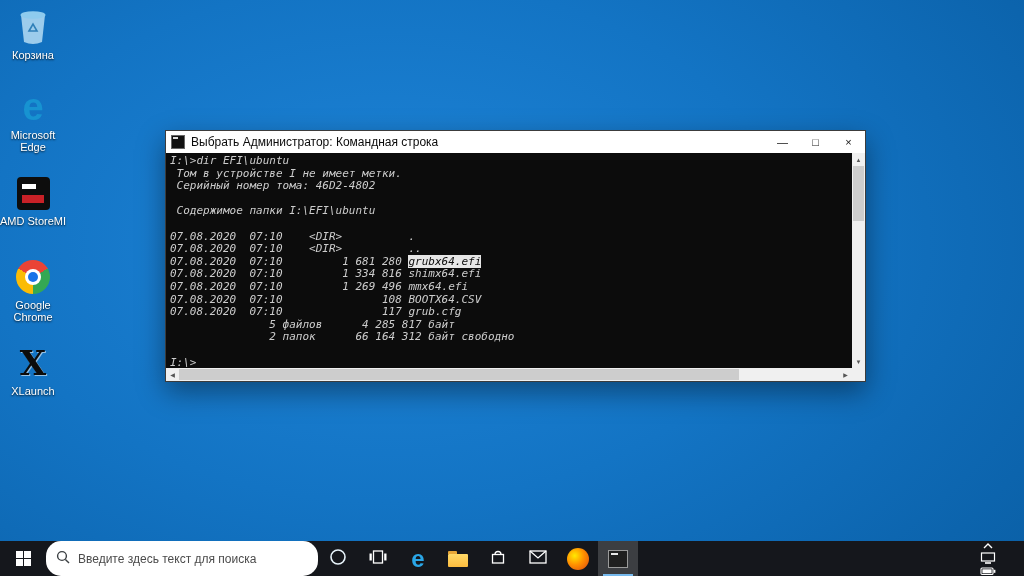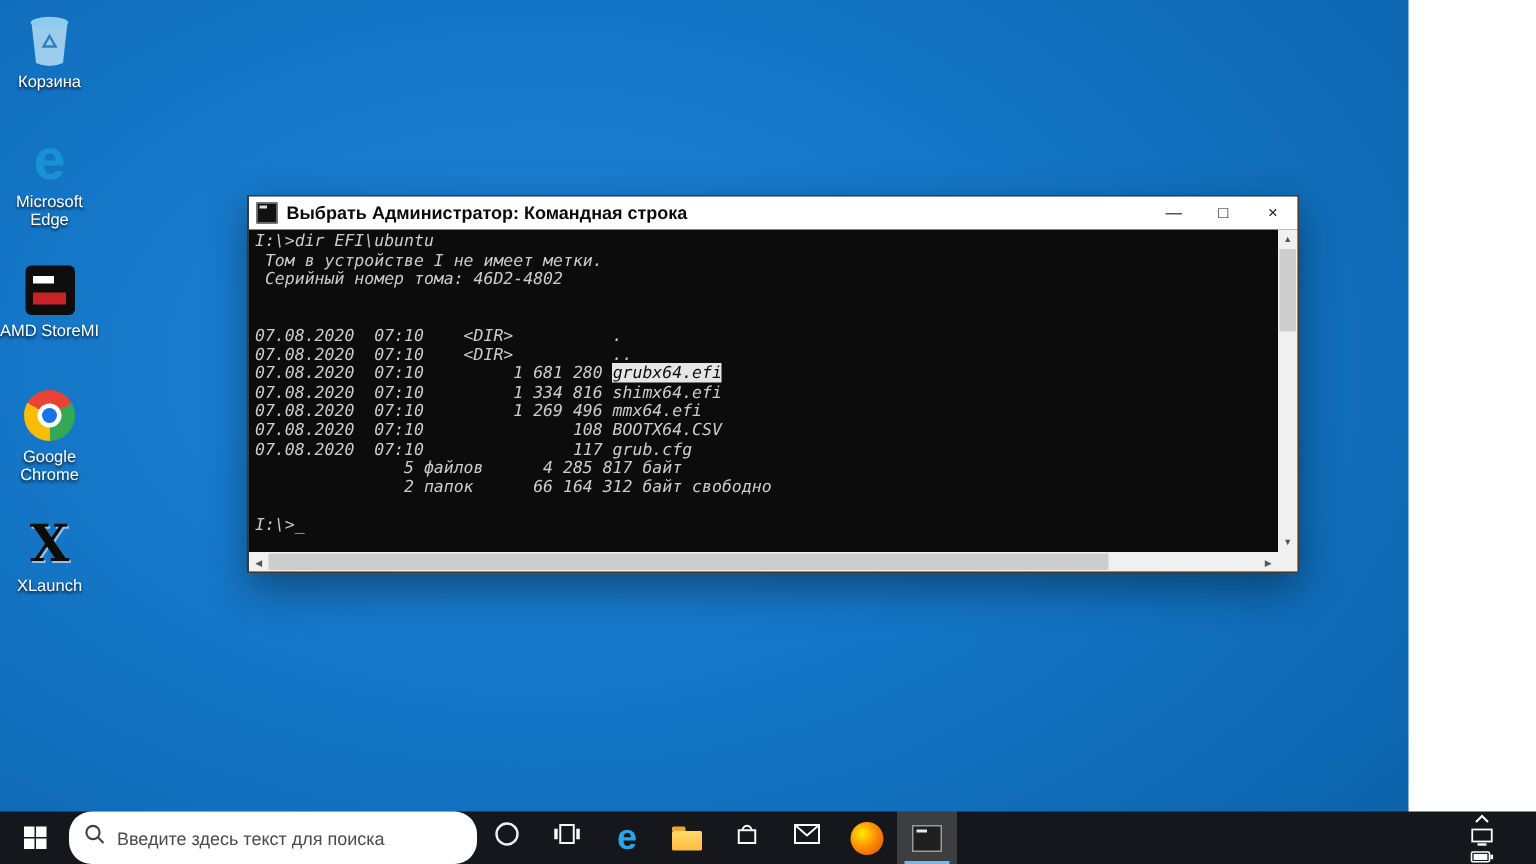--- a/index.html
+++ b/index.html
@@ -1,17 +1,17 @@
 <!DOCTYPE html>
 <html><head>
 <meta charset="utf-8">
 <style>
   * { margin:0; padding:0; box-sizing:border-box; }
   html,body { width:1024px; height:576px; overflow:hidden; font-family:"Liberation Sans",sans-serif; }
-  .screen { position:relative; width:939px; height:576px;
+  .screen { position:relative; width:1024px; height:576px;
     background: radial-gradient(ellipse 1000px 650px at 38% 42%, #1e84d8 0%, #1374c4 40%, #0c64ad 72%, #085898 100%); }
 
   
   .desktop-icon { position:absolute; left:0; width:66px; display:flex; flex-direction:column; align-items:center; gap:3px; cursor:default; }
   .icon-label { color:#fff; font-size:11px; line-height:12px; text-align:center; text-shadow:0 1px 2px rgba(0,0,0,.85); }
   .icon-art { height:38px; display:flex; align-items:center; justify-content:center; }
   .edge-e { font-size:38px; font-weight:bold; color:#1793d1; line-height:38px; }
   .amd-sq { width:33px; height:33px; background:#0d0d0d; border-radius:4px; position:relative; overflow:hidden; }
   .amd-sq::before { content:""; position:absolute; left:5px; top:7px; width:14px; height:5px; background:#fff; }
   .amd-sq::after { content:""; position:absolute; left:5px; bottom:7px; width:22px; height:8px; background:#c92127; }
@@ -20,21 +20,21 @@
   .chrome-ball::before { content:""; position:absolute; inset:9px; background:#fff; border-radius:50%; }
   .chrome-ball::after { content:""; position:absolute; inset:12px; background:#1a73e8; border-radius:50%; }
   .x-glyph { font-size:34px; font-weight:bold; color:#0c0c0c; font-family:"DejaVu Serif",serif; text-shadow:1px 1px 0 rgba(255,255,255,.55); }
 
   
   .cmd-window { position:absolute; left:165px; top:130px; width:701px; height:252px;
     background:#0c0c0c; border:1px solid #3c3c3c; box-shadow:0 10px 26px rgba(0,0,0,.4); }
   .titlebar { position:absolute; top:0; left:0; right:0; height:22px; background:#ffffff; display:flex; align-items:center; padding-left:5px; }
   .cmd-mini { width:14px; height:14px; background:#111; border:1px solid #666; display:flex; align-items:flex-start; padding:1px; flex:0 0 auto; }
   .cmd-mini i { display:block; width:5px; height:2px; background:#dedede; }
-  .wtitle { font-size:12px; color:#0a0a0a; margin-left:6px; flex:1; white-space:nowrap; overflow:hidden;font-weight:bold; }
+  .wtitle { font-size:12px; color:#0a0a0a; margin-left:6px; flex:1; white-space:nowrap; overflow:hidden; }
   .win-controls { display:flex; height:100%; }
   .win-controls span { width:33px; height:100%; display:flex; align-items:center; justify-content:center; font-size:11px; color:#111; }
   .terminal { position:absolute; top:22px; left:0; right:13px; bottom:13px; overflow:hidden;
     font-family:"DejaVu Sans Mono","Liberation Mono",monospace; font-size:11px; line-height:12.6px;
     color:#cccccc; padding:2px 0 0 4px; }
   .tline { white-space:pre; height:12.6px;font-style:italic; }
   .tline .hl { background:#e6e6e6; color:#0c0c0c; }
   .vscroll { position:absolute; top:22px; right:0; bottom:13px; width:13px; background:#f0f0f0; }
   .hscroll { position:absolute; left:0; right:13px; bottom:0; height:13px; background:#f0f0f0; display:flex; align-items:center; }
   .sb-corner { position:absolute; right:0; bottom:0; width:13px; height:13px; background:#f0f0f0; }
@@ -124,20 +124,21 @@
         <span>□</span>
         <span>×</span>
       </div>
     </div>
 
     <div class="terminal">
         <div class="tline"><span>I:\&gt;dir EFI\ubuntu</span></div>
         <div class="tline"><span> Том в устройстве I не имеет метки.</span></div>
         <div class="tline"><span> Серийный номер тома: 46D2-4802</span></div>
         <div class="tline">&nbsp;</div>
+        <div class="tline"><span> Содержимое папки I:\EFI\ubuntu</span></div>
         <div class="tline">&nbsp;</div>
         <div class="tline"><span>07.08.2020  07:10    &lt;DIR&gt;          .</span></div>
         <div class="tline"><span>07.08.2020  07:10    &lt;DIR&gt;          ..</span></div>
         <div class="tline"><span>07.08.2020  07:10         1 681 280 </span><span class="hl">grubx64.efi</span></div>
         <div class="tline"><span>07.08.2020  07:10         1 334 816 shimx64.efi</span></div>
         <div class="tline"><span>07.08.2020  07:10         1 269 496 mmx64.efi</span></div>
         <div class="tline"><span>07.08.2020  07:10               108 BOOTX64.CSV</span></div>
         <div class="tline"><span>07.08.2020  07:10               117 grub.cfg</span></div>
         <div class="tline"><span>               5 файлов      4 285 817 байт</span></div>
         <div class="tline"><span>               2 папок      66 164 312 байт свободно</span></div>

